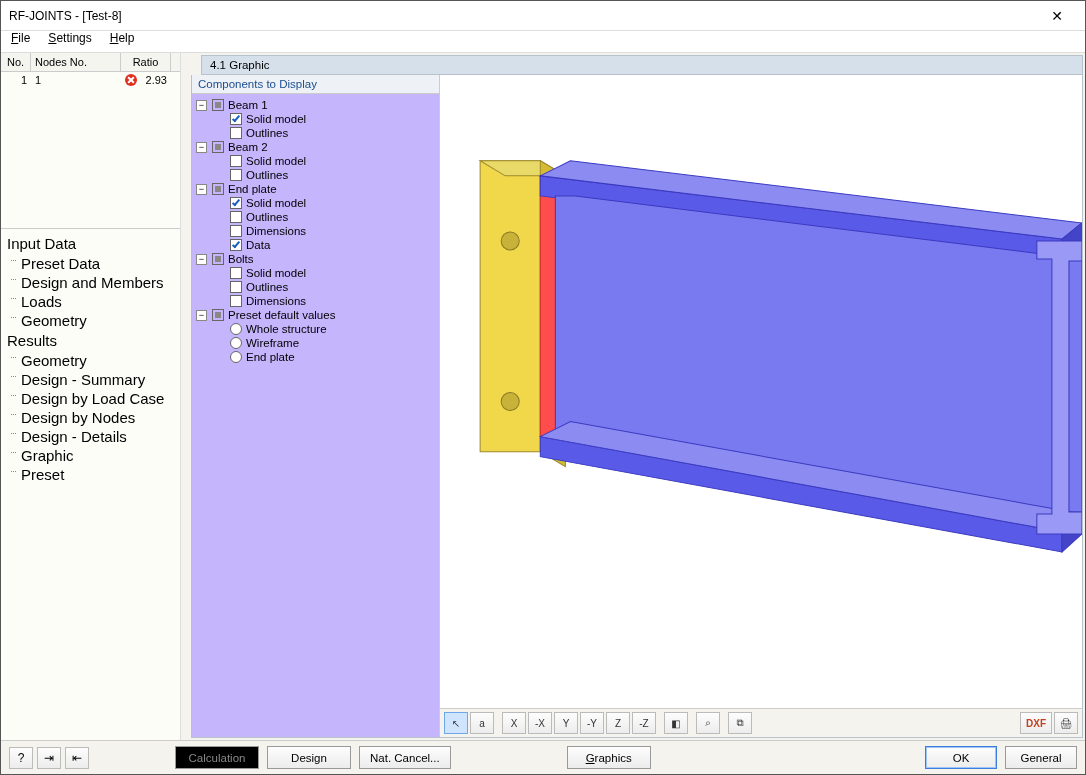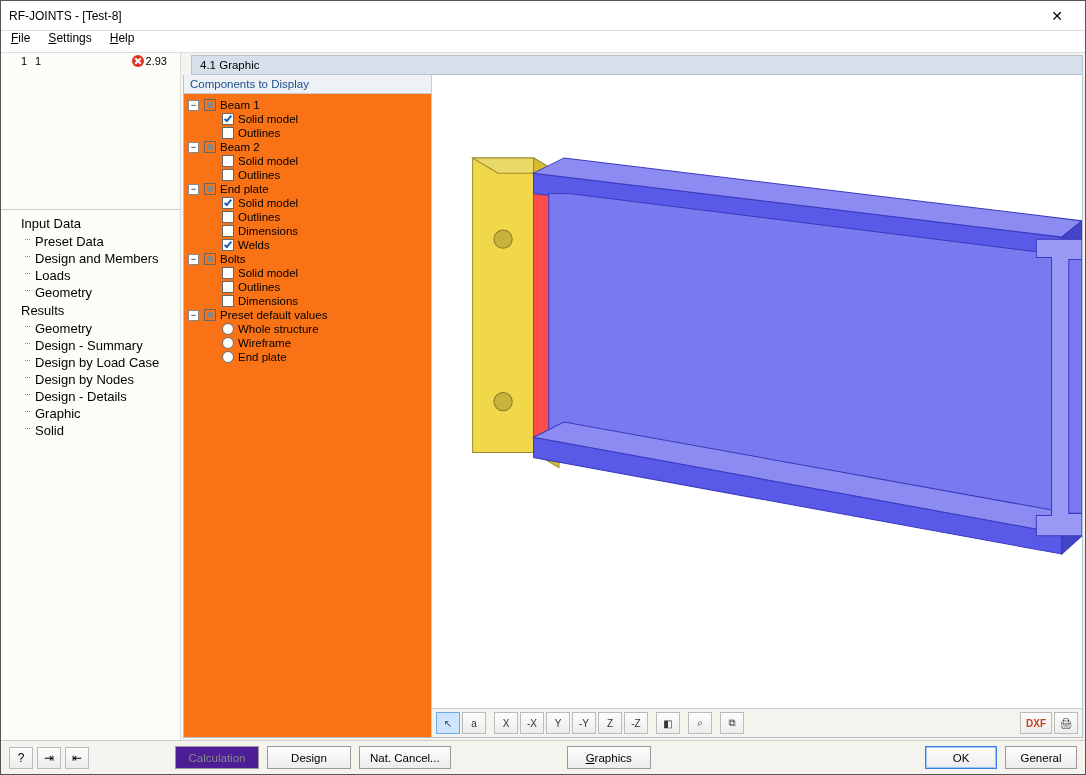--- a/index.html
+++ b/index.html
@@ -13,55 +13,55 @@
 .menubar span u{text-decoration:underline}
 .body{flex:1;display:flex;min-height:0}
 .leftpanel{width:180px;display:flex;flex-direction:column;border-right:1px solid #ddd;background:#fdfdf8}
 .nodes-table{border-bottom:1px solid #ccc}
 .nodes-table .hdr{display:flex;background:#f5f5f0;border-bottom:1px solid #ccc}
 .nodes-table .hdr div{padding:3px 4px;border-right:1px solid #ccc;text-align:center;font-size:11px}
 .nodes-table .row{display:flex}
 .nodes-table .row div{padding:2px 4px;font-size:11px;text-align:right}
 .col-no{width:30px}
 .col-nodes{width:90px;text-align:left!important}
-.col-ratio{width:50px;display:flex;align-items:center;justify-content:flex-end;gap:2px}
+.col-ratio{width:50px;display:flex;align-items:center;justify-content:space-between;gap:2px}
 .err-ico{width:12px;height:12px;background:#e03020;border-radius:50%;position:relative;display:inline-block}
 .err-ico:before,.err-ico:after{content:"";position:absolute;left:2px;top:5px;width:8px;height:2px;background:#fff}
 .err-ico:before{transform:rotate(45deg)}
 .err-ico:after{transform:rotate(-45deg)}
 .nodes-blank{height:140px;background:#fdfdf8}
-.nav-tree{flex:1;padding:4px 16px;overflow:auto;font-size:13px;background:#fdfdf8}
+.nav-tree{flex:1;padding:4px 2px;overflow:auto;font-size:15px;background:#fdfdf8}
 .nav-group{padding:2px 4px}
 .nav-item{padding:1px 4px 1px 18px;position:relative;cursor:default}
 .nav-item.selected{}
 .nav-item:before{content:"";position:absolute;left:8px;top:6px;width:5px;height:1px;border-top:1px dotted #888}
 .rightpanel{flex:1;display:flex;flex-direction:column;min-width:0;padding:0;background:#f4f3ee}
-.sectionhdr{background:#d6e0ea;padding:3px 8px;font-size:11.5px;border:1px solid #b8c2cc;margin:2px 2px 0 10px}
-.workarea{flex:1;display:flex;min-height:0;margin:0 2px 2px 2px;border:1px solid #b8c2cc;border-top:none;background:#f97316}
+.sectionhdr{background:#d6e0ea;padding:3px 8px;font-size:11.5px;border:1px solid #b8c2cc;margin:2px 2px 0 20px}
+.workarea{flex:1;display:flex;min-height:0;margin:0 2px 2px 10px;border:1px solid #b8c2cc;border-top:none;background:#c4b5fd}
 .comp-tree{width:248px;border-right:1px solid #ccc;display:flex;flex-direction:column}
 .comp-tree .comp-hdr{background:#eef2f6;color:#1a4d8f;padding:3px 6px;font-size:11.5px;border-bottom:1px solid #ccc}
 .comp-tree .tree-body{flex:1;padding:4px 2px;overflow:auto}
 .tnode{position:relative;padding:1px 0 1px 18px;font-size:11.5px;white-space:nowrap}
 .tnode .exp{position:absolute;left:2px;top:2px;width:11px;height:11px;border:1px solid #888;font-size:9px;line-height:9px;text-align:center;background:#fff;cursor:pointer}
 .tnode .chk{display:inline-block;width:12px;height:12px;border:1px solid #666;margin-right:4px;vertical-align:-2px;background:#fff;position:relative}
 .tnode .chk.mixed{background:linear-gradient(#888,#888);background-size:6px 6px;background-position:center;background-repeat:no-repeat}
 .tnode .chk.on:after{content:"";position:absolute;left:1px;top:2px;width:8px;height:4px;border-left:2px solid #1560c0;border-bottom:2px solid #1560c0;transform:rotate(-50deg)}
 .tnode .rad{display:inline-block;width:12px;height:12px;border:1px solid #666;border-radius:50%;margin-right:4px;vertical-align:-2px;background:#fff}
 .tchild{padding-left:18px}
 .viewport{flex:1;display:flex;flex-direction:column;min-width:0}
 .viewport .canvas{flex:1;position:relative;background:#fff;overflow:hidden;border-bottom:1px solid #ccc}
 .viewport .toolbar{height:28px;display:flex;align-items:center;padding:0 4px;gap:2px;background:#f4f3ee}
 .tb-btn{width:24px;height:22px;border:1px solid #bbb;background:linear-gradient(#fdfdfd,#ececec);display:flex;align-items:center;justify-content:center;font-size:10px;color:#333}
 .tb-btn.active{background:#cfe5ff;border-color:#6ea8e8}
 .tb-sep{width:4px}
 .tb-spacer{flex:1}
 .bottombar{height:34px;display:flex;align-items:center;padding:4px 8px;gap:8px;border-top:1px solid #ccc;background:#f4f3ee}
 .bottombar .icongrp{display:flex;gap:4px}
 .bottombar .btn{min-width:84px;height:23px;border:1px solid #999;background:linear-gradient(#fdfdfd,#ececec);font-size:11.5px;display:flex;align-items:center;justify-content:center;padding:0 10px}
-.bottombar .btn.disabled{color:#888;background:#4c1d95}
+.bottombar .btn.disabled{color:#888;background:#000000}
 .bottombar .btn.primary{border-color:#3b7ddd;box-shadow:inset 0 0 0 1px #9fc5f8}
 .bottombar .spacer{flex:1}
 .smallico{width:24px;height:22px;border:1px solid #bbb;background:linear-gradient(#fdfdfd,#ececec);display:flex;align-items:center;justify-content:center;font-size:12px}
 
 .beam-svg{position:absolute;left:0;top:0;width:100%;height:100%}
 </style>
 </head>
 <body>
 
 <div class="window">
@@ -70,20 +70,25 @@
     <span class="close">✕</span>
   </div>
   <div class="menubar">
     <span><u>F</u>ile</span>
     <span><u>S</u>ettings</span>
     <span><u>H</u>elp</span>
   </div>
   <div class="body">
     <div class="leftpanel">
       <div class="nodes-table">
+        <div class="hdr">
+          <div class="col-no">No.</div>
+          <div class="col-nodes">Nodes No.</div>
+          <div class="col-ratio" style="justify-content:center">Ratio</div>
+        </div>
         <div class="row">
           <div class="col-no">1</div>
           <div class="col-nodes" style="text-align:left">1</div>
           <div class="col-ratio">
             <span class="err-ico"></span>
             <span>2.93</span>
           </div>
         </div>
         <div class="nodes-blank"></div>
       </div>
@@ -93,21 +98,21 @@
         <div class="nav-item">Design and Members</div>
         <div class="nav-item">Loads</div>
         <div class="nav-item">Geometry</div>
         <div class="nav-group">Results</div>
         <div class="nav-item">Geometry</div>
         <div class="nav-item">Design - Summary</div>
         <div class="nav-item">Design by Load Case</div>
         <div class="nav-item">Design by Nodes</div>
         <div class="nav-item">Design - Details</div>
         <div class="nav-item selected">Graphic</div>
-        <div class="nav-item">Solid</div>
+        <div class="nav-item">Preset</div>
       </div>
     </div>
     <div class="rightpanel">
       <div class="sectionhdr">4.1 Graphic</div>
       <div class="workarea">
         <div class="comp-tree">
           <div class="comp-hdr">Components to Display</div>
           <div class="tree-body">
             <div class="tnode"><span class="exp">−</span><span class="chk mixed"></span><span>Beam 1</span></div>
             <div class="tchild">
@@ -117,21 +122,21 @@
             <div class="tnode"><span class="exp">−</span><span class="chk mixed"></span><span>Beam 2</span></div>
             <div class="tchild">
               <div class="tnode"><span class="chk"></span><span>Solid model</span></div>
               <div class="tnode"><span class="chk"></span><span>Outlines</span></div>
             </div>
             <div class="tnode"><span class="exp">−</span><span class="chk mixed"></span><span>End plate</span></div>
             <div class="tchild">
               <div class="tnode"><span class="chk on"></span><span>Solid model</span></div>
               <div class="tnode"><span class="chk"></span><span>Outlines</span></div>
               <div class="tnode"><span class="chk"></span><span>Dimensions</span></div>
-              <div class="tnode"><span class="chk on"></span><span>Welds</span></div>
+              <div class="tnode"><span class="chk on"></span><span>Data</span></div>
             </div>
             <div class="tnode"><span class="exp">−</span><span class="chk mixed"></span><span>Bolts</span></div>
             <div class="tchild">
               <div class="tnode"><span class="chk"></span><span>Solid model</span></div>
               <div class="tnode"><span class="chk"></span><span>Outlines</span></div>
               <div class="tnode"><span class="chk"></span><span>Dimensions</span></div>
             </div>
             <div class="tnode"><span class="exp">−</span><span class="chk mixed"></span><span>Preset default values</span></div>
             <div class="tchild">
               <div class="tnode"><span class="rad"></span><span>Whole structure</span></div>

